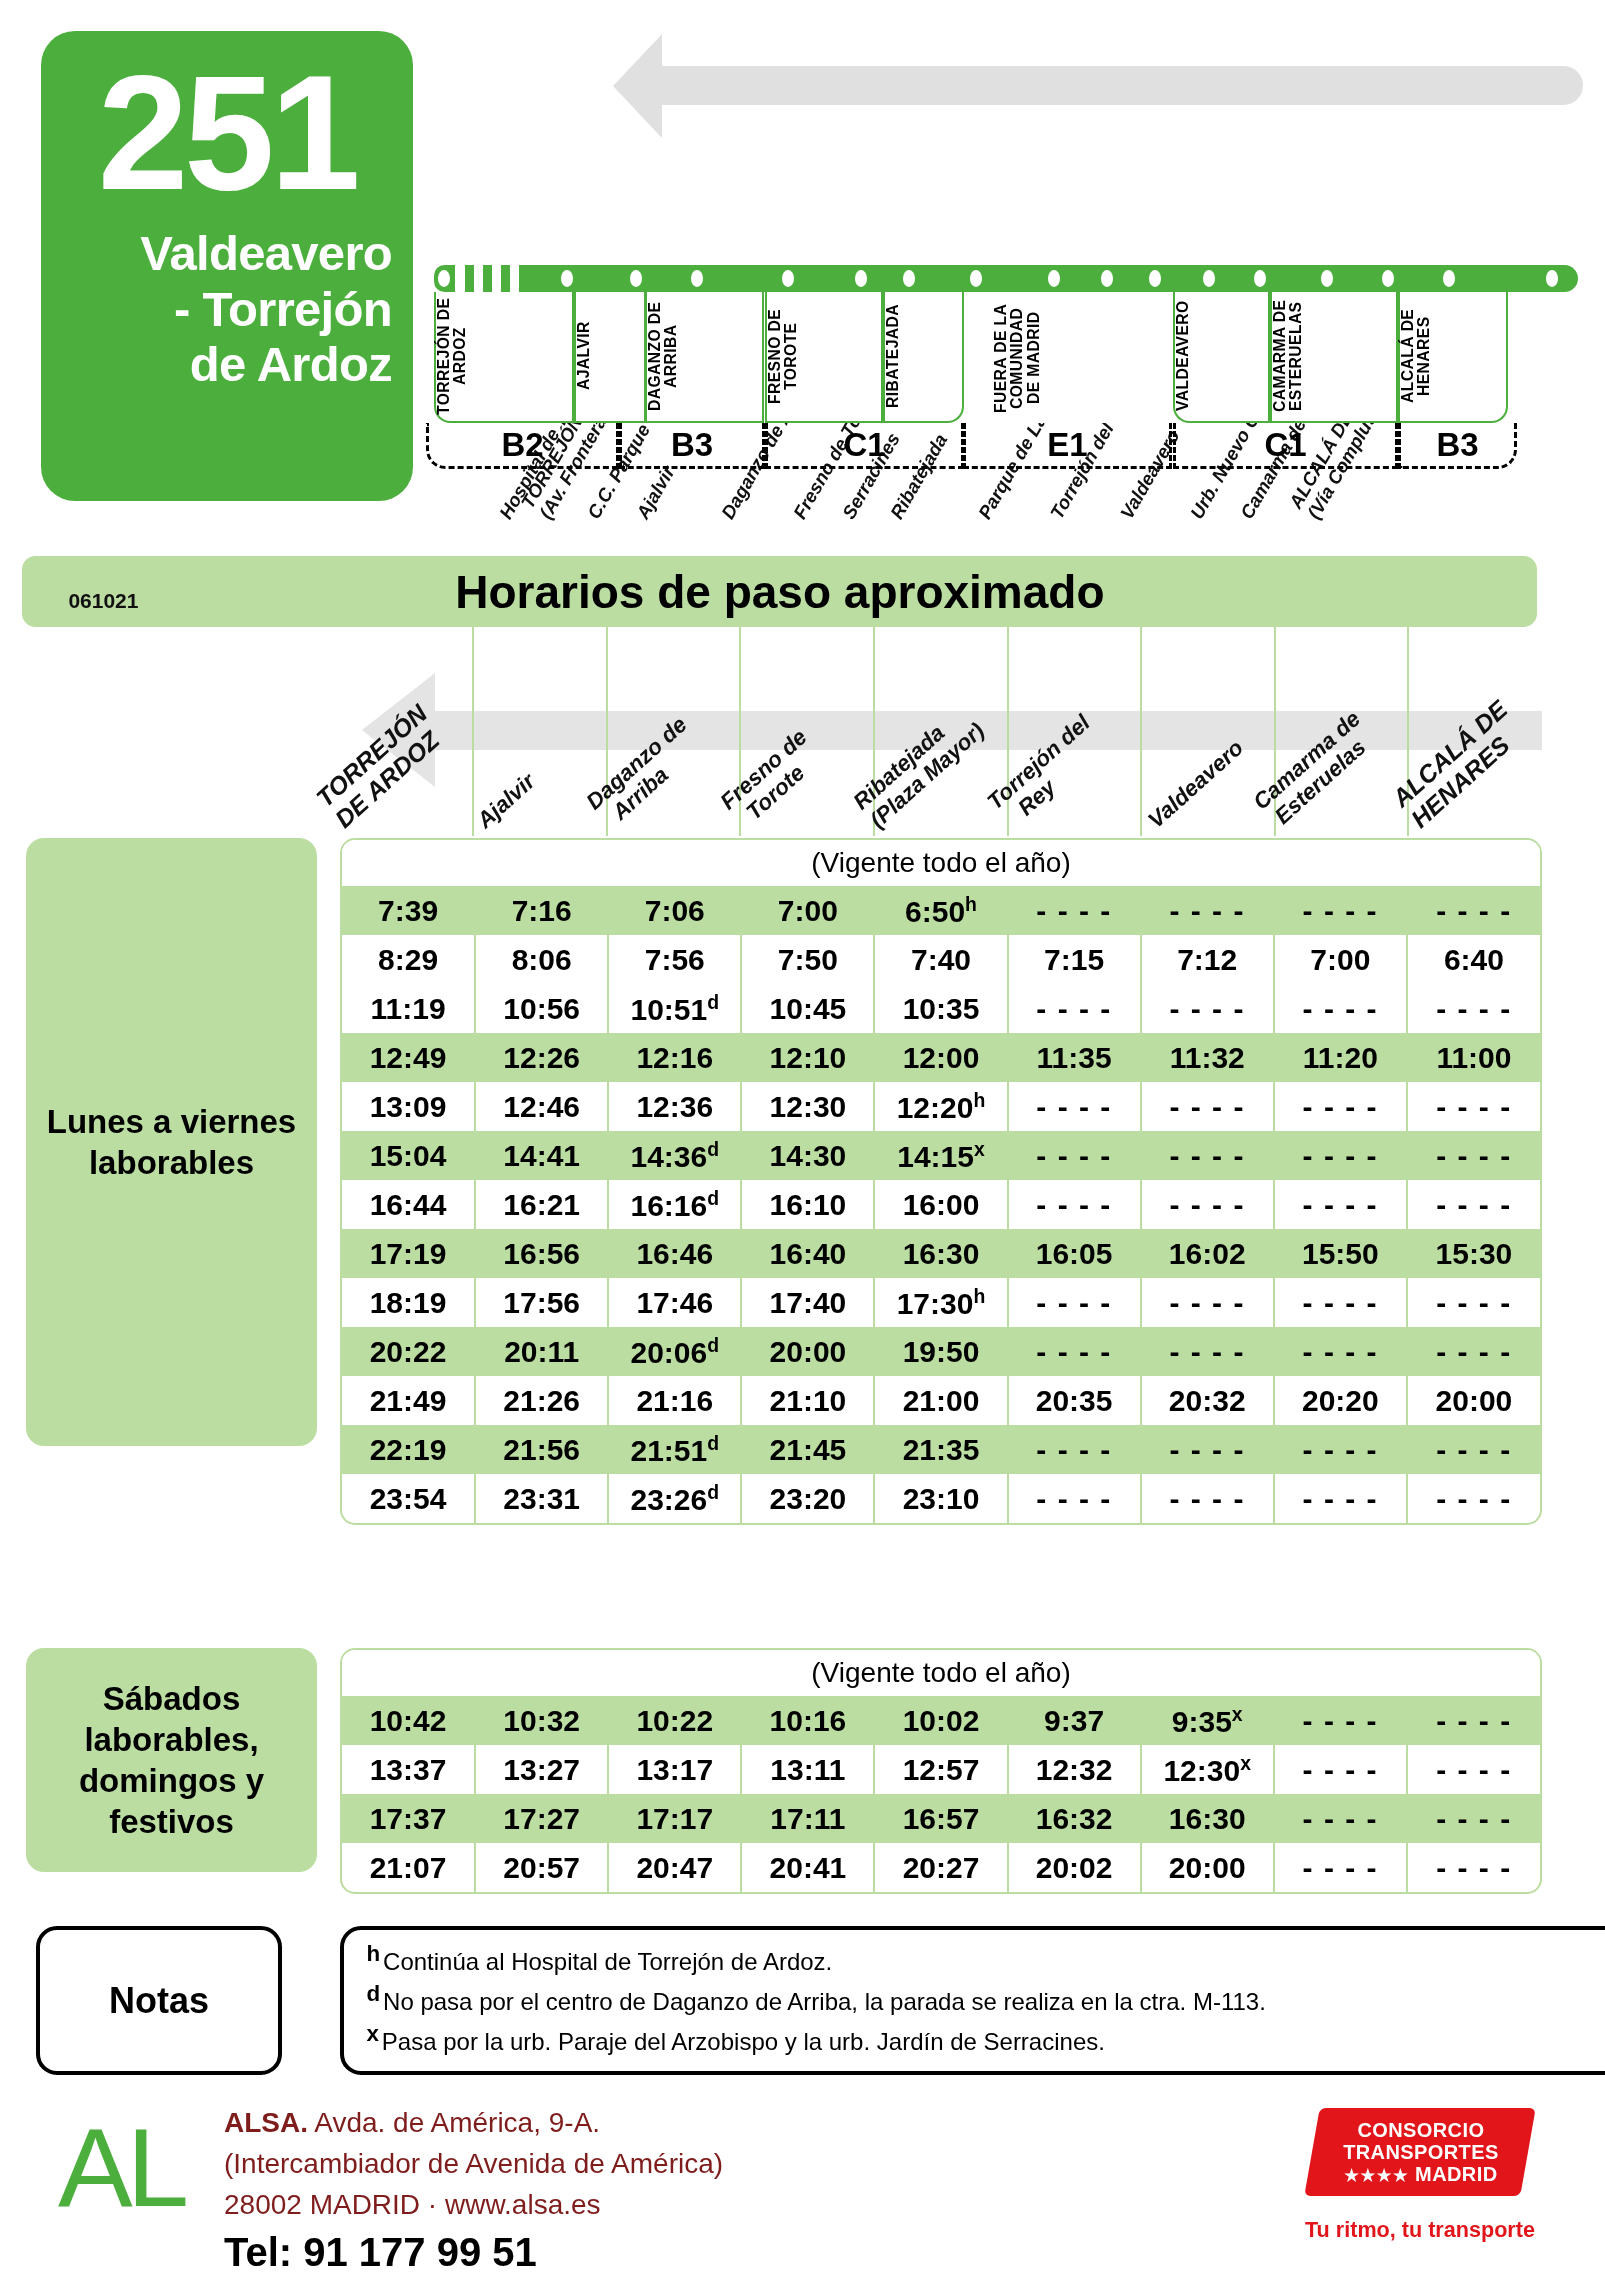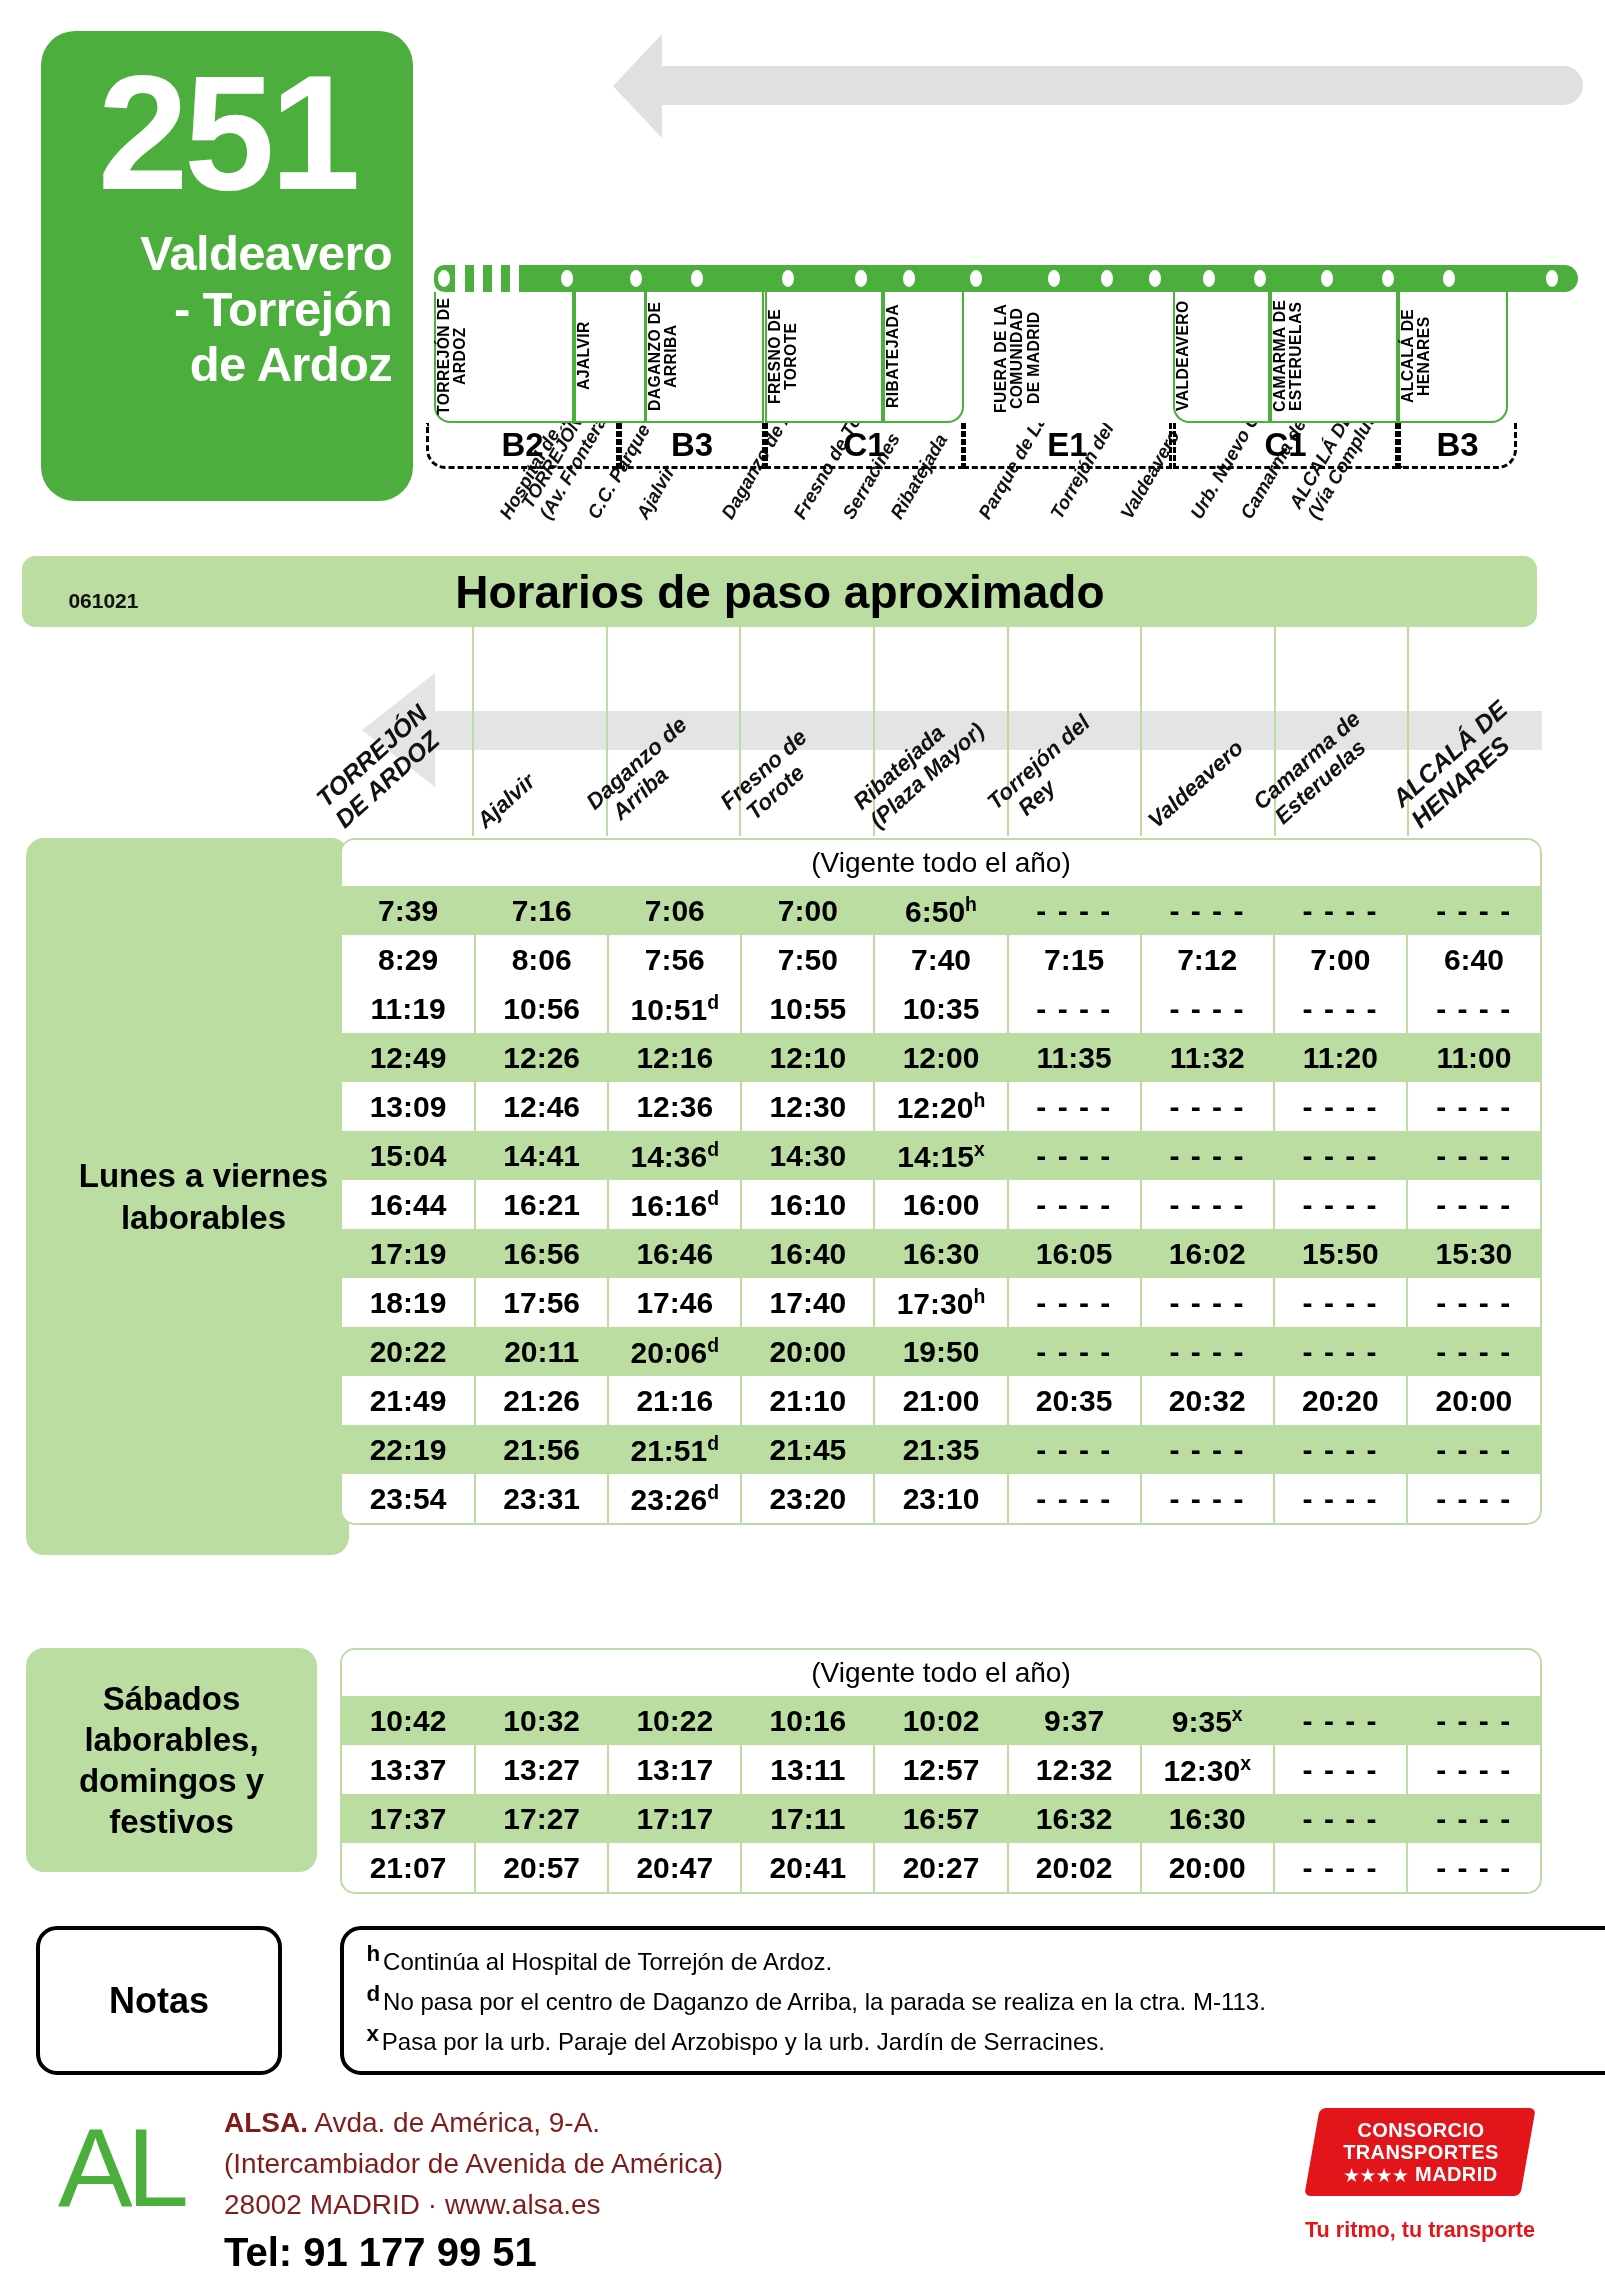--- a/index.html
+++ b/index.html
@@ -254,21 +254,21 @@
     border-radius: 18px;
     display: flex;
     align-items: center;
     justify-content: center;
     text-align: center;
     font-size: 33px;
     font-weight: bold;
     color: #000;
     line-height: 1.25;
   }
-  #day-box-weekday { top: 838px; height: 717px; padding-left: 32px; }
+  #day-box-weekday { top: 838px; height: 608px; }
   #day-box-weekend { top: 1648px; height: 224px; }
 
   
   .table-block {
     position: absolute;
     left: 340px;
     width: 1202px;
     border: 2.2px solid #bcdda2;
     border-radius: 15px;
     box-sizing: border-box;
@@ -580,21 +580,21 @@
           <td>7:40</td>
           <td>7:15</td>
           <td>7:12</td>
           <td>7:00</td>
           <td>6:40</td>
         </tr>
         <tr>
           <td>11:19</td>
           <td>10:56</td>
           <td>10:51<span class="sup">d</span></td>
-          <td>10:55</td>
+          <td>10:45</td>
           <td>10:35</td>
           <td><span class="dashes">- - - -</span></td>
           <td><span class="dashes">- - - -</span></td>
           <td><span class="dashes">- - - -</span></td>
           <td><span class="dashes">- - - -</span></td>
         </tr>
         <tr class="alt">
           <td>12:49</td>
           <td>12:26</td>
           <td>12:16</td>

